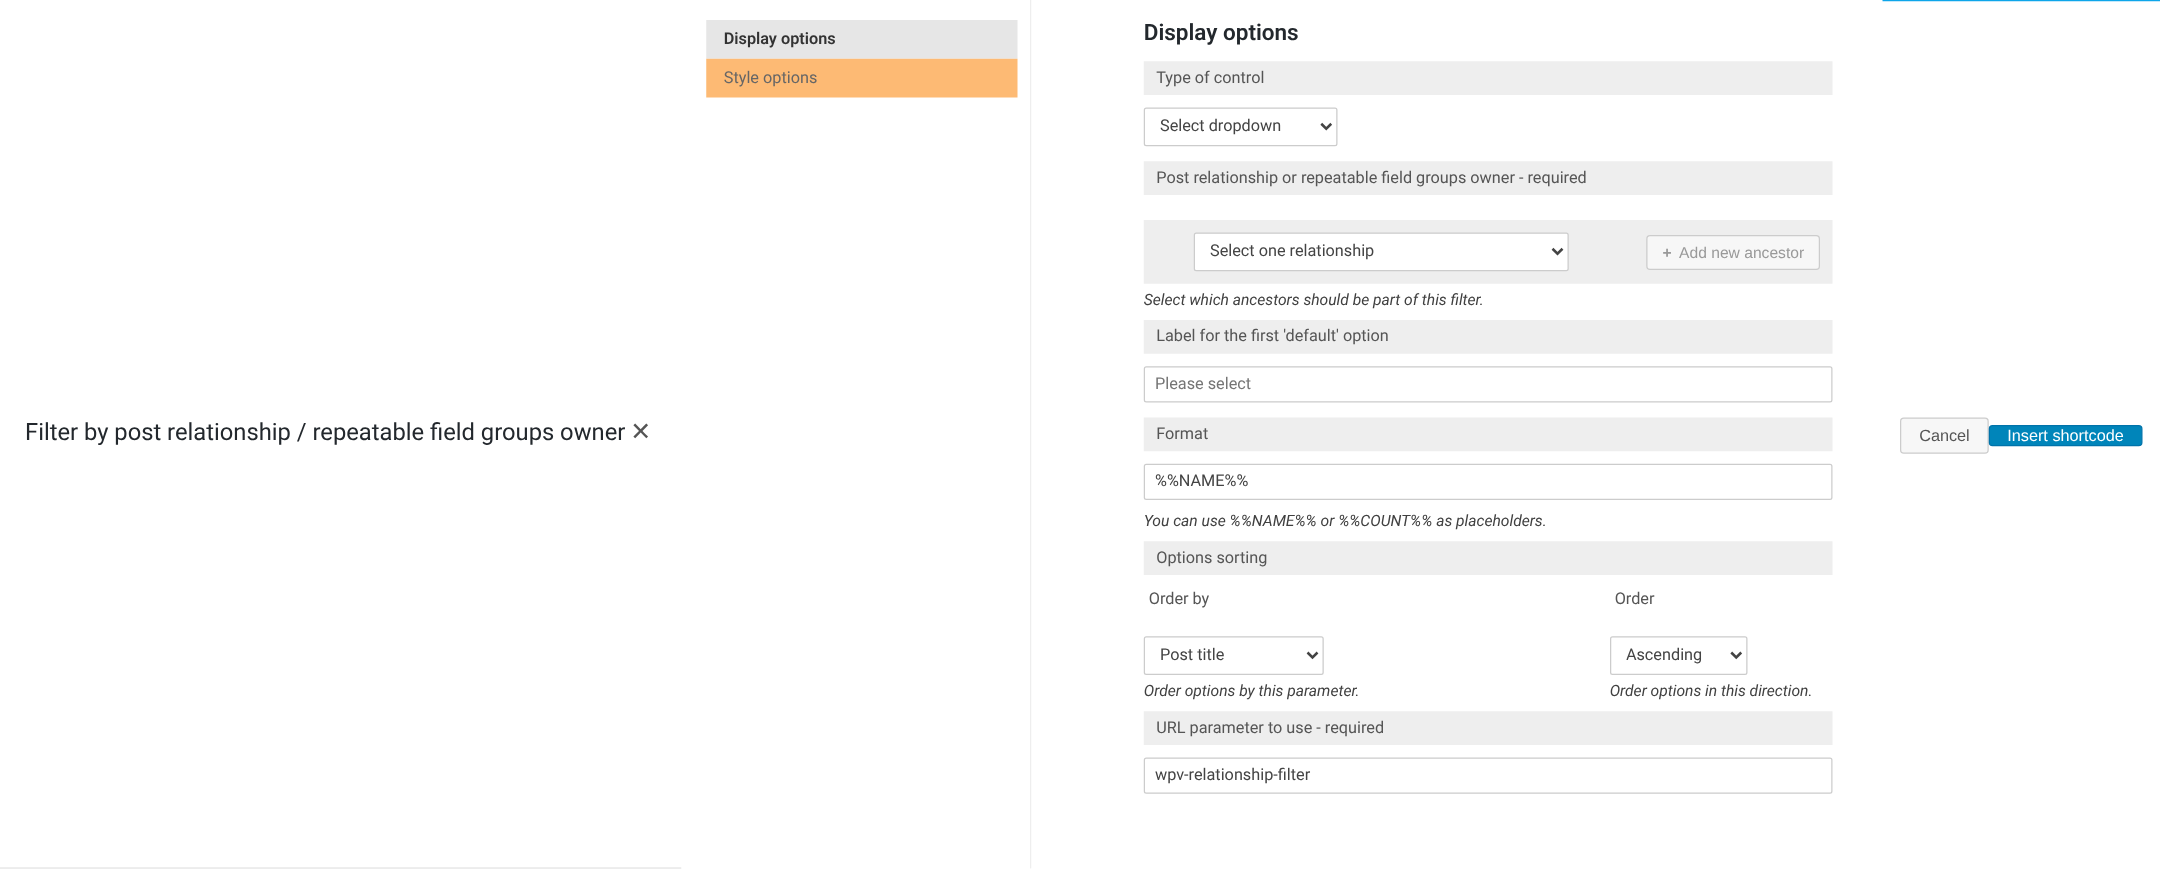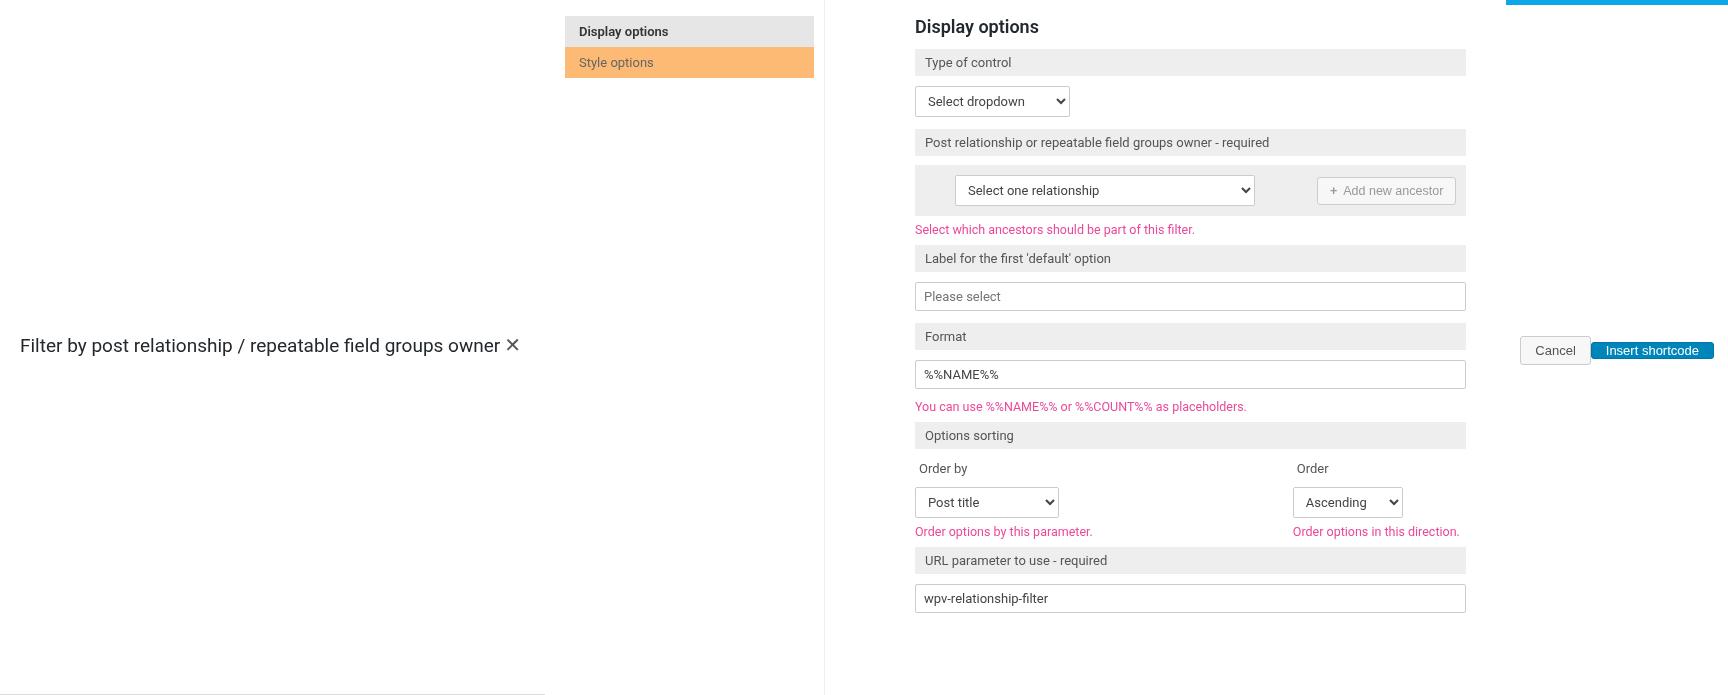--- a/index.html
+++ b/index.html
@@ -99,31 +99,32 @@
     background: #fff;
     color: #444;
     box-sizing: border-box;
   }
   select.small { width: 155px; }
   select.medium { width: 300px; }
   select.tiny  { width: 110px; }
   select.smallish { width: 144px; }
   input.full { width: 100%; }
   .hint {
-    color: #ec4899;
+    font-style: italic;
+    color: #404040;
     font-size: 12.5px;
     margin-top: 6px;
   }
   .rel-row {
     background: #eee;
     padding: 10px 10px;
     display: flex;
     align-items: center;
     gap: 28px;
-    margin-top: 9px;
+    margin-top: 20px;
   }
   .rel-row select { margin-left: 30px; }
   .rel-row .spacer { flex: 1; }
   .btn-ghost {
     border: 1px solid #ccc;
     background: #f7f7f7;
     color: #999;
     padding: 6px 12px;
     font-size: 12.5px;
     border-radius: 3px;
@@ -135,26 +136,26 @@
   .btn-ghost .plus { font-weight: bold; }
   .sort-row {
     display: flex;
     gap: 200px;
     padding-top: 12px;
   }
   .sort-col .col-label {
     font-size: 13px;
     color: #555;
     display: block;
-    margin-bottom: 11px;
+    margin-bottom: 22px;
     padding-left: 4px;
   }
   
   .dialog-footer {
-    border-top: 5px solid #0ea5e9;
+    border-top: 1px solid #0ea5e9;
     padding: 10px 14px;
     display: flex;
     align-items: center;
     justify-content: space-between;
   }
   .btn-cancel {
     border: 1px solid #ccc;
     background: #f7f7f7;
     color: #555;
     padding: 6px 14px;

